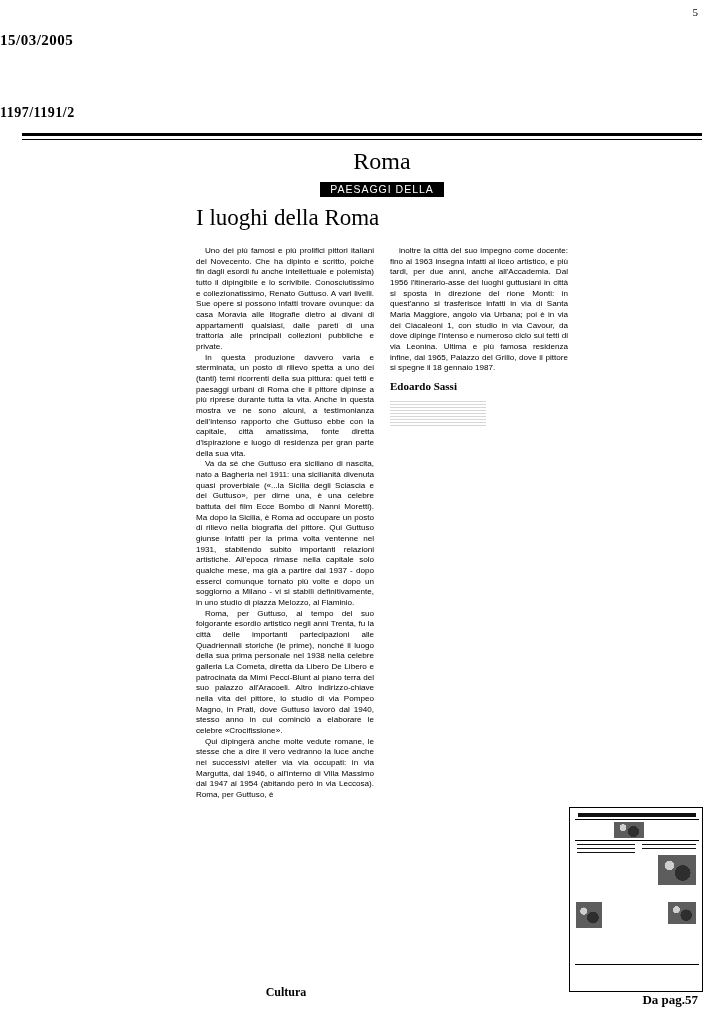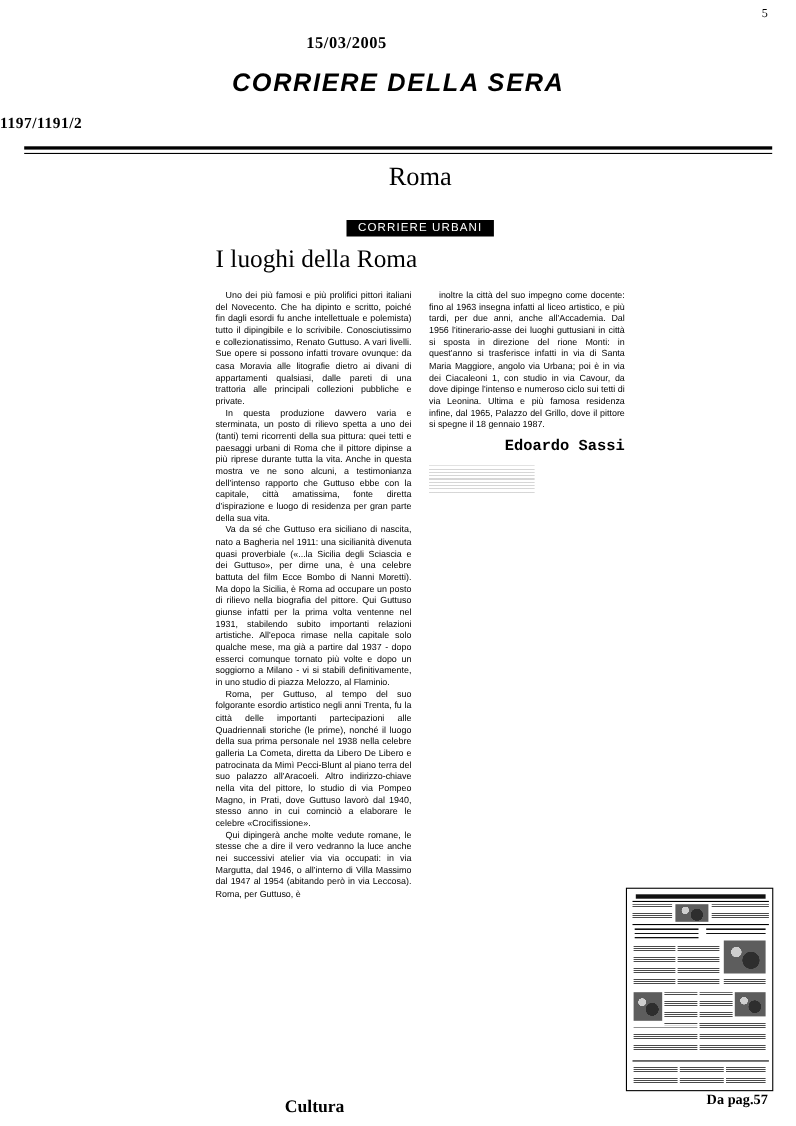--- a/index.html
+++ b/index.html
@@ -26,21 +26,20 @@
     top: 6px;
     right: 26px;
     font-size: 11px;
     font-family: "Liberation Serif", serif;
   }
   .date-line {
     position: absolute;
     top: 32px;
     left: 0;
     width: 630px;
-    text-align: center;
     font-size: 15px;
     font-weight: bold;
     letter-spacing: 0.5px;
   }
   .masthead {
     position: absolute;
     top: 62px;
     left: 0;
     width: 724px;
     text-align: center;
@@ -82,21 +81,21 @@
     position: absolute;
     top: 148px;
     left: 196px;
     width: 372px;
   }
   .kicker-city {
     text-align: center;
     font-size: 24px;
     font-family: "Liberation Serif", serif;
     line-height: 1.1;
-    margin-bottom: 23px;
+    margin-bottom: 5px;
   }
   .tag-wrap {
     text-align: center;
     margin-bottom: 8px;
   }
   .tag {
     display: inline-block;
     background: #000;
     color: #fff;
     font-family: "Liberation Sans", sans-serif;
@@ -121,46 +120,46 @@
     line-height: 1.32;
     text-align: justify;
     font-family: "Liberation Sans", sans-serif;
     hyphens: auto;
   }
   .col p {
     margin: 0;
     text-indent: 9px;
   }
   .byline {
-    text-align: right;
-    font-weight: bold;
-    font-size: 14px;
+    text-align: left;
+    font-weight: bold;
+    font-size: 11px;
     margin-top: 5px;
-    font-family: Liberation Mono, monospace;
+    font-family: Liberation Serif, serif;
   }
   .faint-block {
     margin-top: 8px;
     width: 96px;
     height: 26px;
     background: repeating-linear-gradient(
       to bottom,
       #cfcfcf 0px, #cfcfcf 1px,
       #ffffff 1px, #ffffff 3px
     );
     opacity: 0.85;
   }
 
   
   .footer-cultura {
     position: absolute;
-    bottom: 8px;
+    bottom: 24px;
     left: 196px;
     width: 180px;
     text-align: center;
-    font-size: 16px;
+    font-size: 12px;
     font-weight: bold;
     font-family: "Liberation Serif", serif;
   }
   .footer-pag {
     position: absolute;
     bottom: 16px;
     right: 26px;
     font-size: 13px;
     font-weight: bold;
     font-family: "Liberation Serif", serif;
@@ -220,32 +219,31 @@
 </style>
 </head>
 <body>
 
 <div class="page">
 
   <div class="page-number">5</div>
 
   <div class="date-line">15/03/2005</div>
 
-  <div class="masthead">CORRIERE DELLA SERA</div>
 
   <div class="ref-code">1197/1191/2</div>
 
   <div class="rule-top"></div>
   <div class="rule-thin"></div>
 
   <div class="article">
     <div class="kicker-city">Roma</div>
 
     <div class="tag-wrap">
-      <span class="tag">CORRIERE URBANI</span>
+      <span class="tag">PAESAGGI DELLA</span>
     </div>
 
     <div class="headline">
       <div>I luoghi della Roma</div>
     </div>
 
     <div class="cols">
       <div class="col">
         <p>Uno dei più famosi e più prolifici pittori italiani del Novecento. Che ha dipinto e scritto, poiché fin dagli esordi fu anche intellettuale e polemista) tutto il dipingibile e lo scrivibile. Conosciutissimo e collezionatissimo, Renato Guttuso. A vari livelli. Sue opere si possono infatti trovare ovunque: da casa Moravia alle litografie dietro ai divani di appartamenti qualsiasi, dalle pareti di una trattoria alle principali collezioni pubbliche e private.</p>
         <p>In questa produzione davvero varia e sterminata, un posto di rilievo spetta a uno dei (tanti) temi ricorrenti della sua pittura: quei tetti e paesaggi urbani di Roma che il pittore dipinse a più riprese durante tutta la vita. Anche in questa mostra ve ne sono alcuni, a testimonianza dell'intenso rapporto che Guttuso ebbe con la capitale, città amatissima, fonte diretta d'ispirazione e luogo di residenza per gran parte della sua vita.</p>

